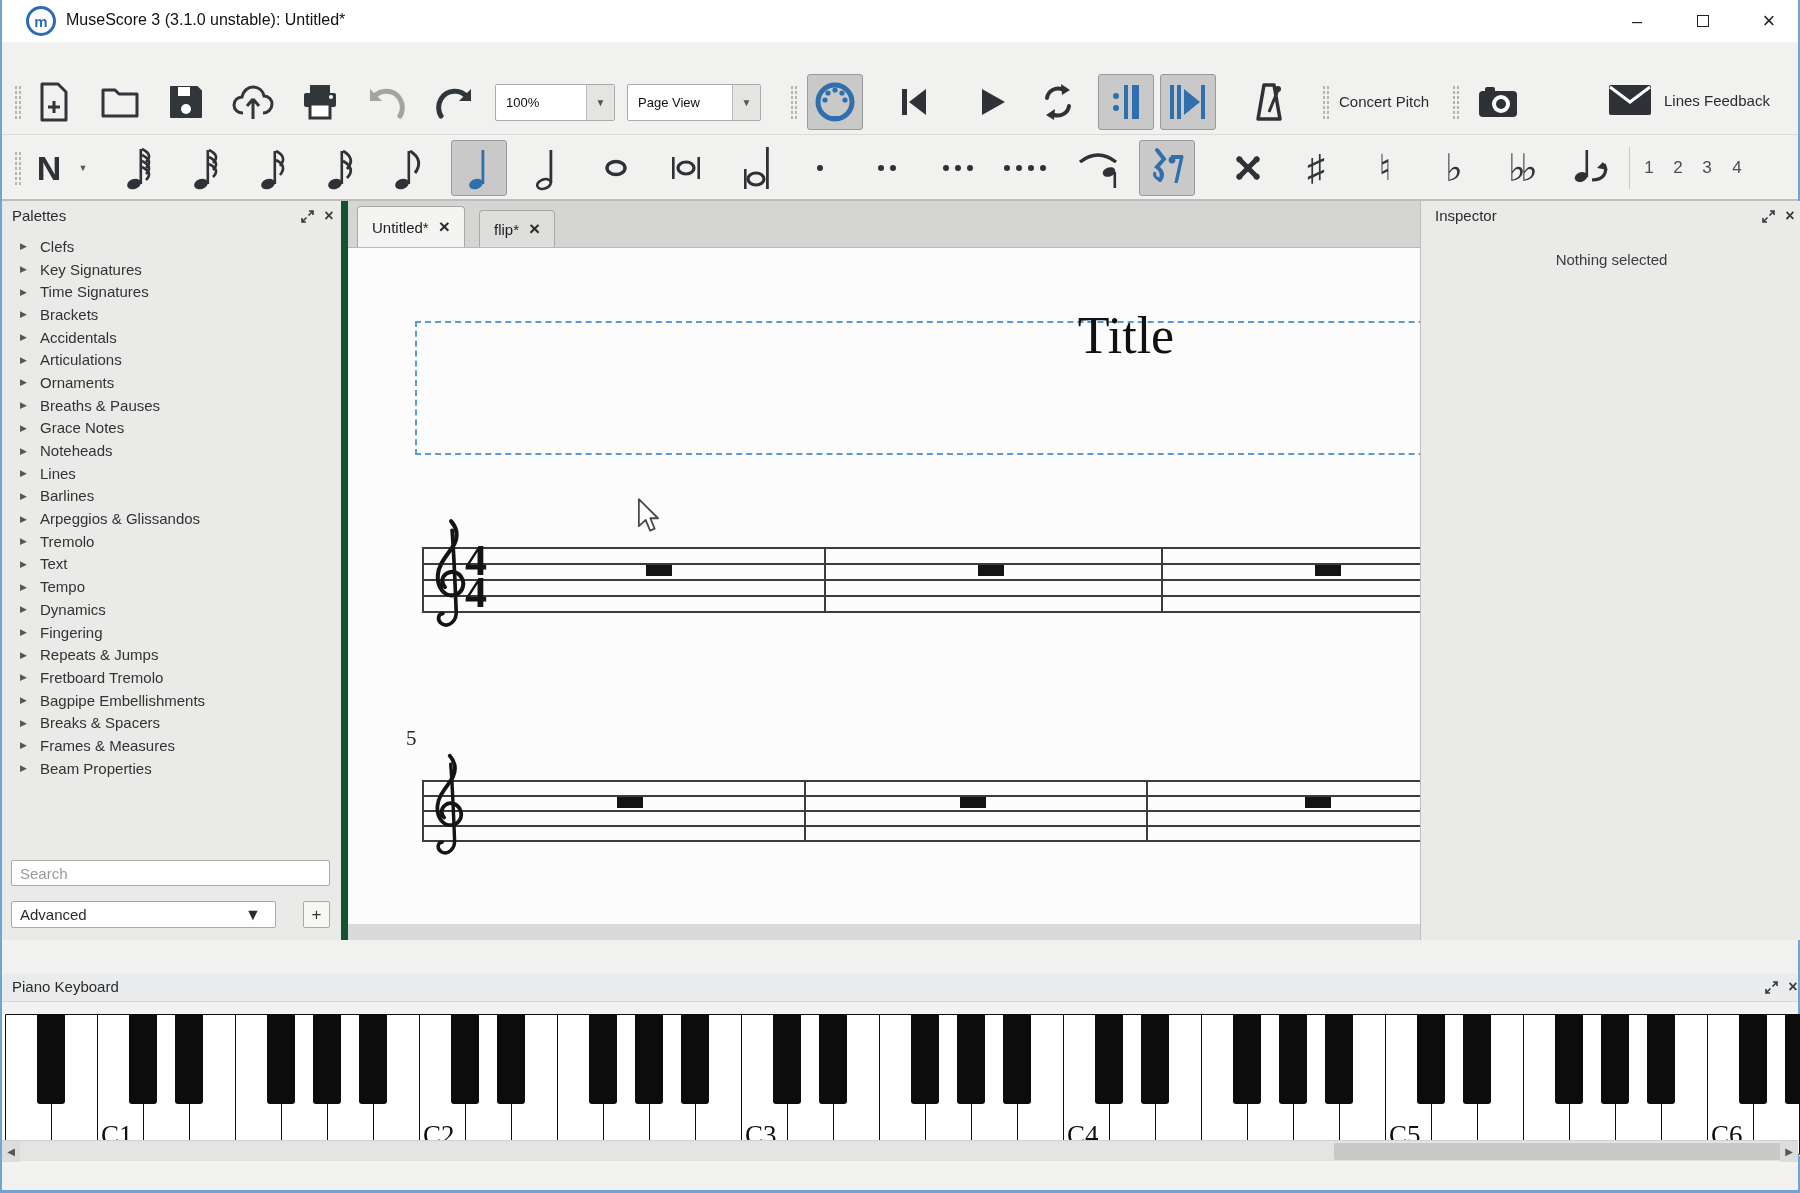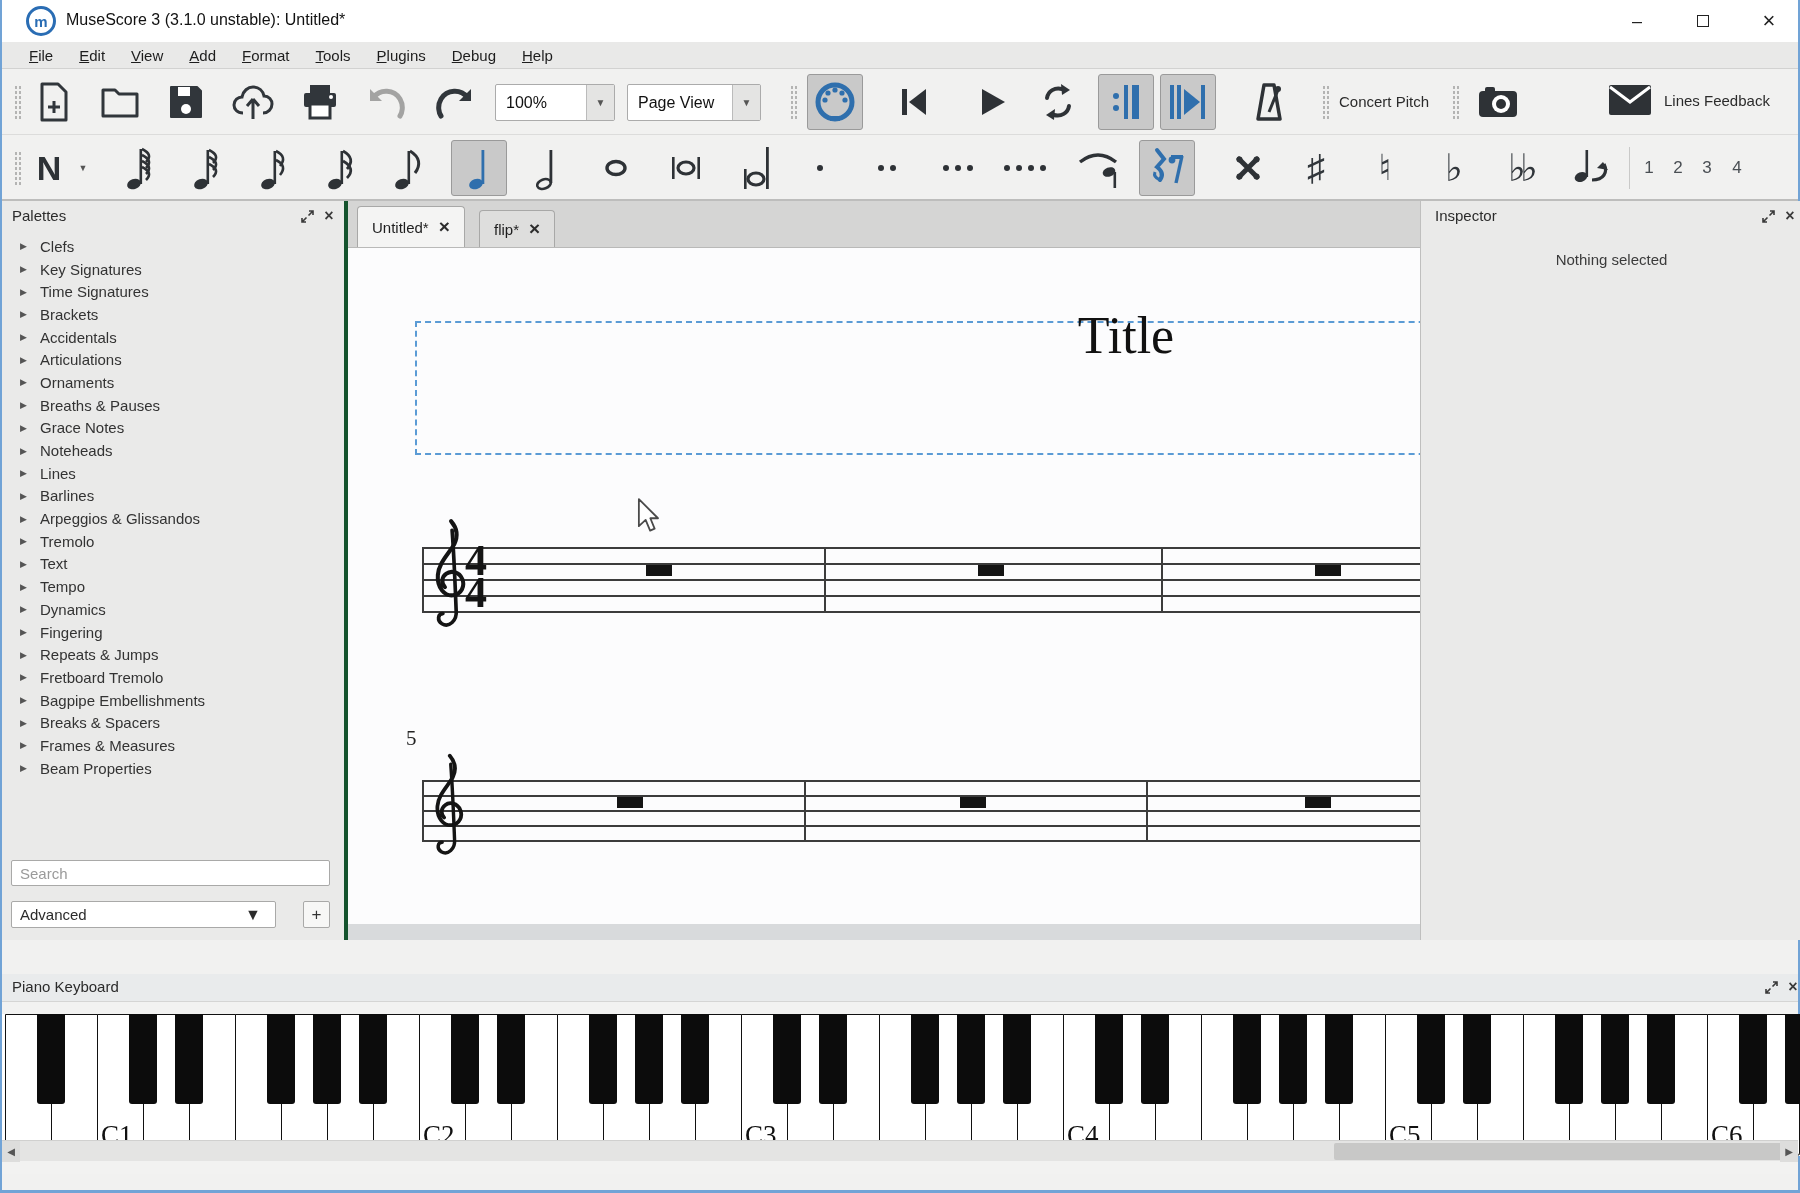--- a/index.html
+++ b/index.html
@@ -27,34 +27,34 @@
   
   .toolbar { position:absolute; left:0; width:100%; height:66px; background:#f1f1f0; }
   #toolbar-main { top:69px; border-bottom:1px solid #dcdcdb; }
   #toolbar-note { top:135px; border-bottom:2px solid #bdbdbc; }
   .tbtn { position:absolute; top:5px; width:56px; height:56px; display:flex; align-items:center; justify-content:center; border-radius:3px; }
   .tbtn.pressed { background:#c9c9c9; border:1px solid #9a9a9a; }
   .handle { position:absolute; top:16px; width:8px; height:34px;
             background-image:radial-gradient(#b4b4b3 1.3px, transparent 1.4px); background-size:4px 5px; }
   .combo { position:absolute; top:15px; height:37px; background:#fff; border:1px solid #ababab; border-radius:2px;
            display:flex; align-items:center; }
-  .combo .val { flex:1; padding-left:10px; font-size:16px; color:#111; }
+  .combo .val { flex:1; padding-left:10px; font-size:13px; color:#111; }
   .combo .arrowbox { width:28px; height:100%; background:#e4e4e3; border-left:1px solid #bbb;
                      display:flex; align-items:center; justify-content:center; font-size:10px; color:#555; }
   .lbl { font-size:15px; color:#2b2b2b; }
   .glyph { font-size:30px; color:#31363b; }
   .dotrow { display:flex; gap:6px; }
   .dotrow i { width:6px; height:6px; border-radius:50%; background:#2e3236; }
   .voice { position:absolute; top:14px; width:26px; height:38px; display:flex; align-items:center; justify-content:center;
            font-size:17px; color:#4a4f54; }
   .vsep { position:absolute; top:12px; width:1px; height:42px; background:#c9c9c8; }
 
   
   .panel { background:#eaeae9; position:absolute; top:201px; height:739px; }
-  #palette-panel { left:0; width:346px; border-right:4px solid #14532d; }
+  #palette-panel { left:0; width:346px; border-right:7px solid #14532d; }
   #inspector-panel { left:1418px; width:382px; border-left:1px solid #bfbfbe; }
   .panel-header { position:absolute; left:0; top:0; width:100%; height:30px; }
   .panel-title { position:absolute; left:10px; top:6px; font-size:15px; color:#2b2b2b; }
   .panel-ico { position:absolute; top:7px; width:18px; height:16px; display:flex; align-items:center; justify-content:center;
                color:#3a3a3a; font-size:16px; }
   .palette-rows { position:absolute; left:0; top:34px; width:100%; }
   .palette-row { height:22.7px; display:flex; align-items:center; padding-left:18px; font-size:15px; color:#333; }
   .palette-row .tri { font-size:9px; color:#555; width:20px; }
   .search-box { position:absolute; left:9px; top:659px; width:319px; height:26px; background:#fff;
                 border:1px solid #a9a9a8; border-radius:2px; font-size:15px; padding:0 8px;
@@ -115,31 +115,20 @@
   <div class="titlebar">
     <div class="ms-logo">m</div>
     <div class="title-text">MuseScore 3 (3.1.0 unstable): Untitled*</div>
     <div class="wctl" style="left:1612px;">–</div>
     <div class="wctl" style="left:1678px;">
         <span class="sq"></span>
       </div>
     <div class="wctl" style="left:1744px; font-size:22px;">×</div>
   </div>
 
-  <div class="menubar">
-    <div class="menu-item">File</div>
-    <div class="menu-item">Edit</div>
-    <div class="menu-item">View</div>
-    <div class="menu-item">Add</div>
-    <div class="menu-item">Format</div>
-    <div class="menu-item">Tools</div>
-    <div class="menu-item">Plugins</div>
-    <div class="menu-item">Debug</div>
-    <div class="menu-item">Help</div>
-  </div>
 
   <div class="toolbar" id="toolbar-main">
     <div class="handle" style="left:12px;"></div>
 
     <div class="tbtn" style="left:24px;">
       <svg width="38" height="42" viewBox="0 0 38 42">
           <path d="M7 3 h16 l8 8 v28 h-24 z" fill="none" stroke="#31363b" stroke-width="3" stroke-linejoin="round"></path>
           <path d="M19 20 v12 M13 26 h12" stroke="#31363b" stroke-width="3"></path>
         </svg>
     </div>

